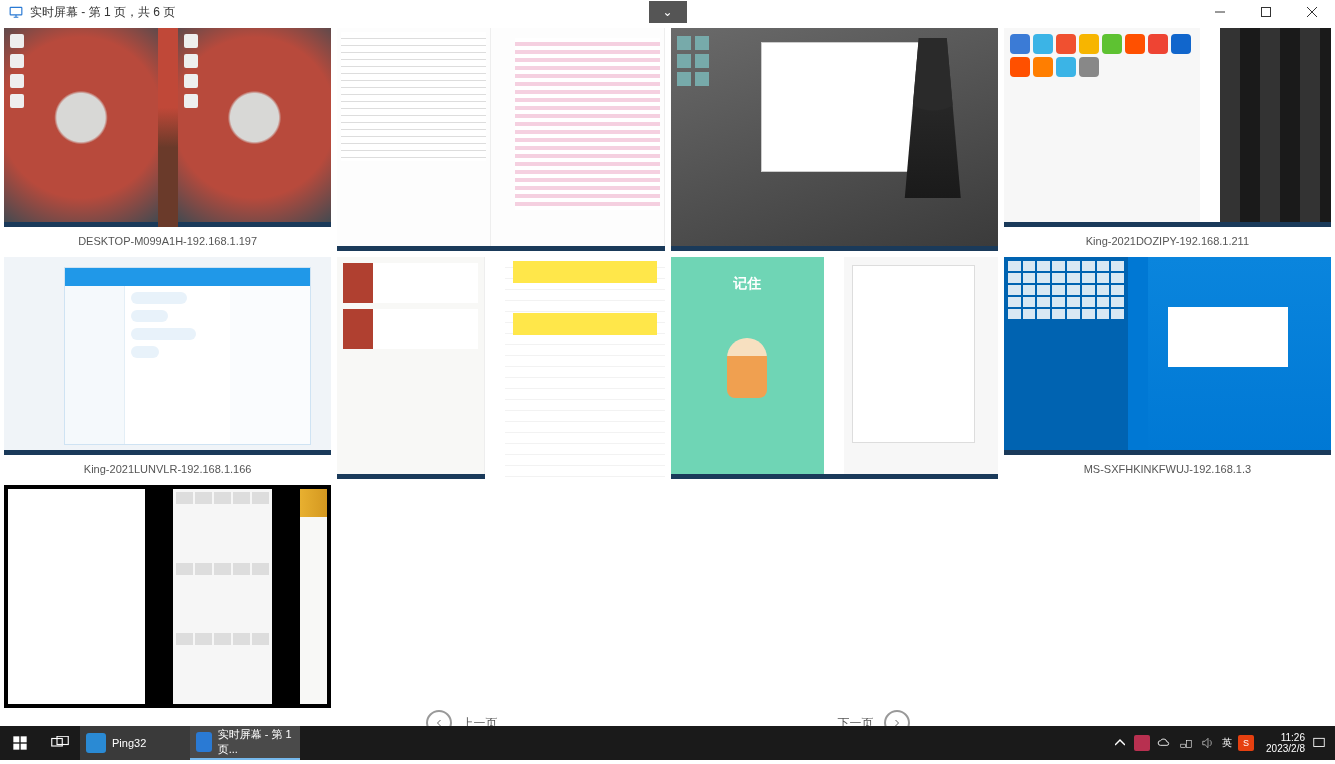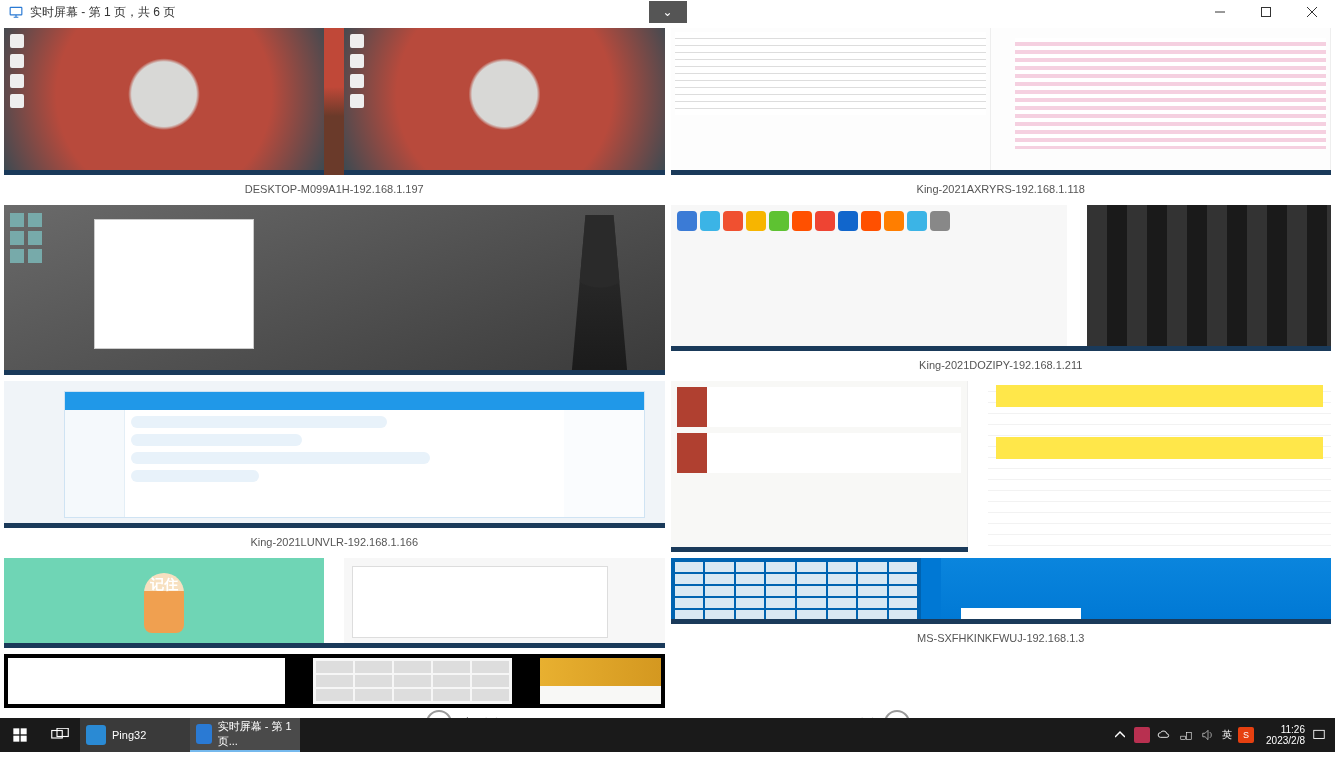--- a/index.html
+++ b/index.html
@@ -4,29 +4,29 @@
 <style>
   * { margin: 0; padding: 0; box-sizing: border-box; }
   html, body { width: 1335px; height: 764px; font-family: "Microsoft YaHei", "Segoe UI", sans-serif; font-size: 12px; background: #fff; overflow: hidden; }
   .titlebar { height: 24px; display: flex; align-items: center; background: #fff; position: relative; }
   .titlebar .icon { width: 20px; height: 20px; margin-left: 6px; display: flex; align-items: center; justify-content: center; }
   .titlebar .title { margin-left: 4px; color: #333; }
   .titlebar .dropdown { position: absolute; left: 50%; transform: translateX(-50%); width: 38px; height: 22px; background: #555; display: flex; align-items: center; justify-content: center; color: #fff; }
   .win-controls { position: absolute; right: 0; top: 0; display: flex; }
   .win-controls div { width: 46px; height: 24px; display: flex; align-items: center; justify-content: center; color: #333; }
   .content { height: 706px; padding: 4px 4px; overflow: hidden; }
-  .grid { display: grid; grid-template-columns: repeat(2, 1fr); grid-template-rows: repeat(3, 1fr); gap: 6px; height: 680px; }
+  .grid { display: grid; grid-template-columns: repeat(4, 1fr); grid-template-rows: repeat(3, 1fr); gap: 6px; height: 680px; }
   .cell { display: flex; flex-direction: column; }
   .thumb { flex: 1; background: #ddd; position: relative; overflow: hidden; gap: 20px; }
   .label { text-align: center; font-size: 11px; color: #555; margin-top: 8px; height: 16px; }
   .pager { display: flex; justify-content: center; gap: 340px; margin-top: 2px; }
   .pager-btn { display: flex; align-items: center; gap: 10px; }
   .arrow-circ { width: 26px; height: 26px; border: 2px solid #999; border-radius: 50%; display: flex; align-items: center; justify-content: center; color: #666; }
   .pager-label { color: #555; font-size: 12px; }
-  .taskbar { position: absolute; bottom: 12px; left: 0; right: 0; height: 34px; background: #1a1a1a; display: flex; align-items: center; color: #fff; }
+  .taskbar { position: absolute; bottom: 4px; left: 0; right: 0; height: 34px; background: #1a1a1a; display: flex; align-items: center; color: #fff; }
   .taskbar .tb-item { height: 34px; min-width: 40px; display: flex; align-items: center; justify-content: center; padding: 0 6px; }
   .taskbar .tb-app { background: #3a3a3a; width: 110px; justify-content: flex-start; gap: 6px; font-size: 11px; }
   .taskbar .tb-app.active { background: #4a4a4a; border-bottom: 2px solid #76b9ed; }
   .tb-icon-box { width: 20px; height: 20px; border-radius: 3px; }
   .tray { margin-left: auto; display: flex; align-items: center; gap: 6px; padding-right: 8px; font-size: 10px; }
   .tray .tray-icon { width: 16px; height: 16px; display: flex; align-items: center; justify-content: center; }
   .clock { text-align: right; line-height: 1.1; padding-left: 6px; }
 
   
   .t0 { background: linear-gradient(#c04838 40%, #6a3a2a 60%); display:flex; }
@@ -143,21 +143,20 @@
     <div class="cell">
       <div class="thumb t1">
         <div class="pane">
             <div class="dwg"></div>
           </div>
         <div class="pane">
             <div class="tbl"></div>
           </div>
         <div class="mini-tb"></div>
       </div>
-      <div class="label">King-2021AXRYRS-192.168.1.118</div>
     </div>
 
     <div class="cell">
       <div class="thumb t2">
         <div class="icons">
             <span></span>
             <span></span>
             <span></span>
             <span></span>
             <span></span>

